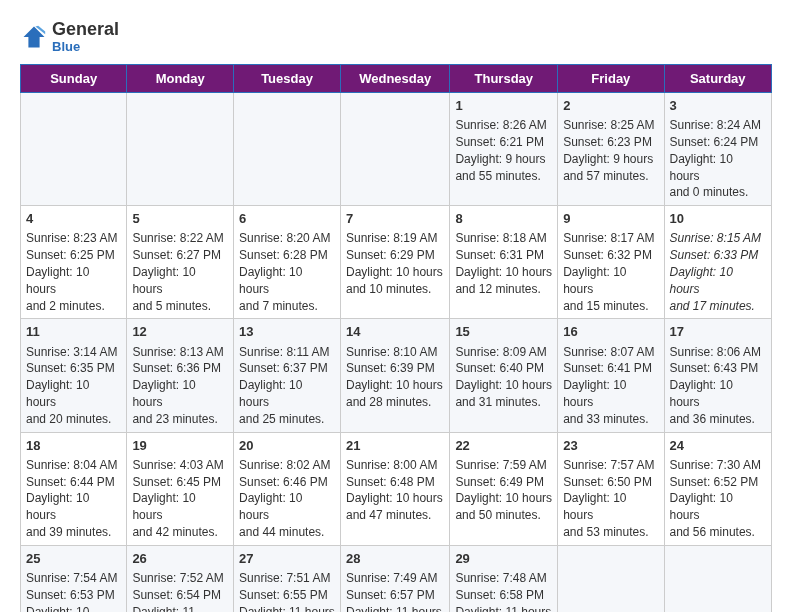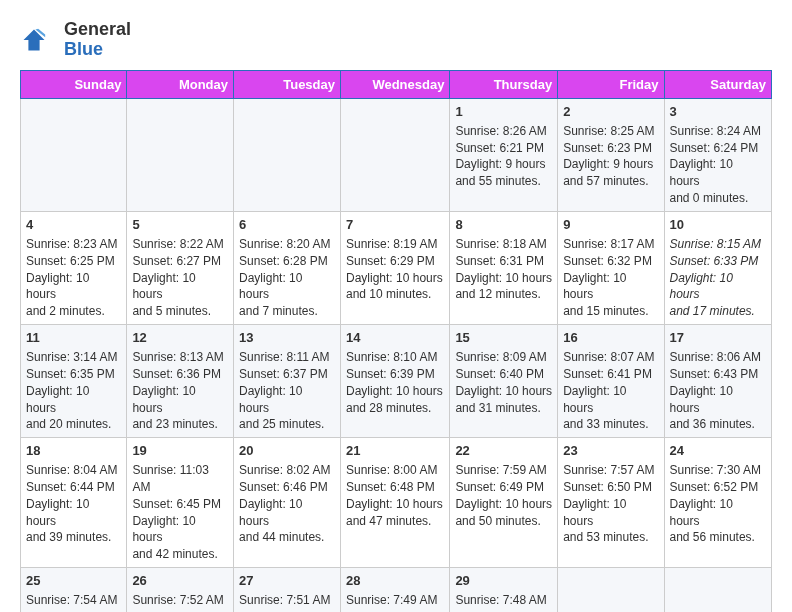--- a/index.html
+++ b/index.html
@@ -12,34 +12,34 @@
     }
     .header-area {
       display: flex;
       justify-content: space-between;
       align-items: flex-start;
       margin-bottom: 10px;
     }
     .logo {
       display: flex;
       align-items: center;
-      gap: 16px;
+      gap: 4px;
     }
     .logo-text {
       display: flex;
       flex-direction: column;
       line-height: 1.1;
     }
     .logo-general {
       font-size: 18px;
       font-weight: bold;
       color: #333;
     }
     .logo-blue {
-      font-size: 18px;
+      font-size: 13px;
       font-weight: bold;
       color: #2a6ebb;
     }
     .logo-icon {
       width: 28px;
       height: 28px;
     }
     .title-area {
       text-align: right;
     }
@@ -52,24 +52,24 @@
     .location-title {
       font-size: 15px;
       color: #555;
     }
     table {
       width: 100%;
       border-collapse: collapse;
       font-size: 11px;
     }
     thead th {
-      background-color: #d946ef;
+      background-color: #701a75;
       color: #fff;
       padding: 6px 5px;
-      text-align: right;
+      text-align: center;
       font-size: 13px;
       font-weight: bold;
       border: 1px solid #2a6ebb;
     }
     tbody td {
       border: 1px solid #ccc;
       vertical-align: top;
       padding: 4px 5px;
       width: 113px;
       min-height: 80px;
@@ -259,21 +259,21 @@
       <tr>
         <td>
           <span class="day-number">18</span>
           <div class="day-info" style="white-space: pre-wrap;">Sunrise: 8:04 AM
 Sunset: 6:44 PM
 Daylight: 10 hours
 and 39 minutes.</div>
         </td>
         <td>
           <span class="day-number">19</span>
-          <div class="day-info" style="white-space: pre-wrap;">Sunrise: 11:03 AM
+          <div class="day-info" style="white-space: pre-wrap;">Sunrise: 4:03 AM
 Sunset: 6:45 PM
 Daylight: 10 hours
 and 42 minutes.</div>
         </td>
         <td>
           <span class="day-number">20</span>
           <div class="day-info" style="white-space: pre-wrap;">Sunrise: 8:02 AM
 Sunset: 6:46 PM
 Daylight: 10 hours
 and 44 minutes.</div>

